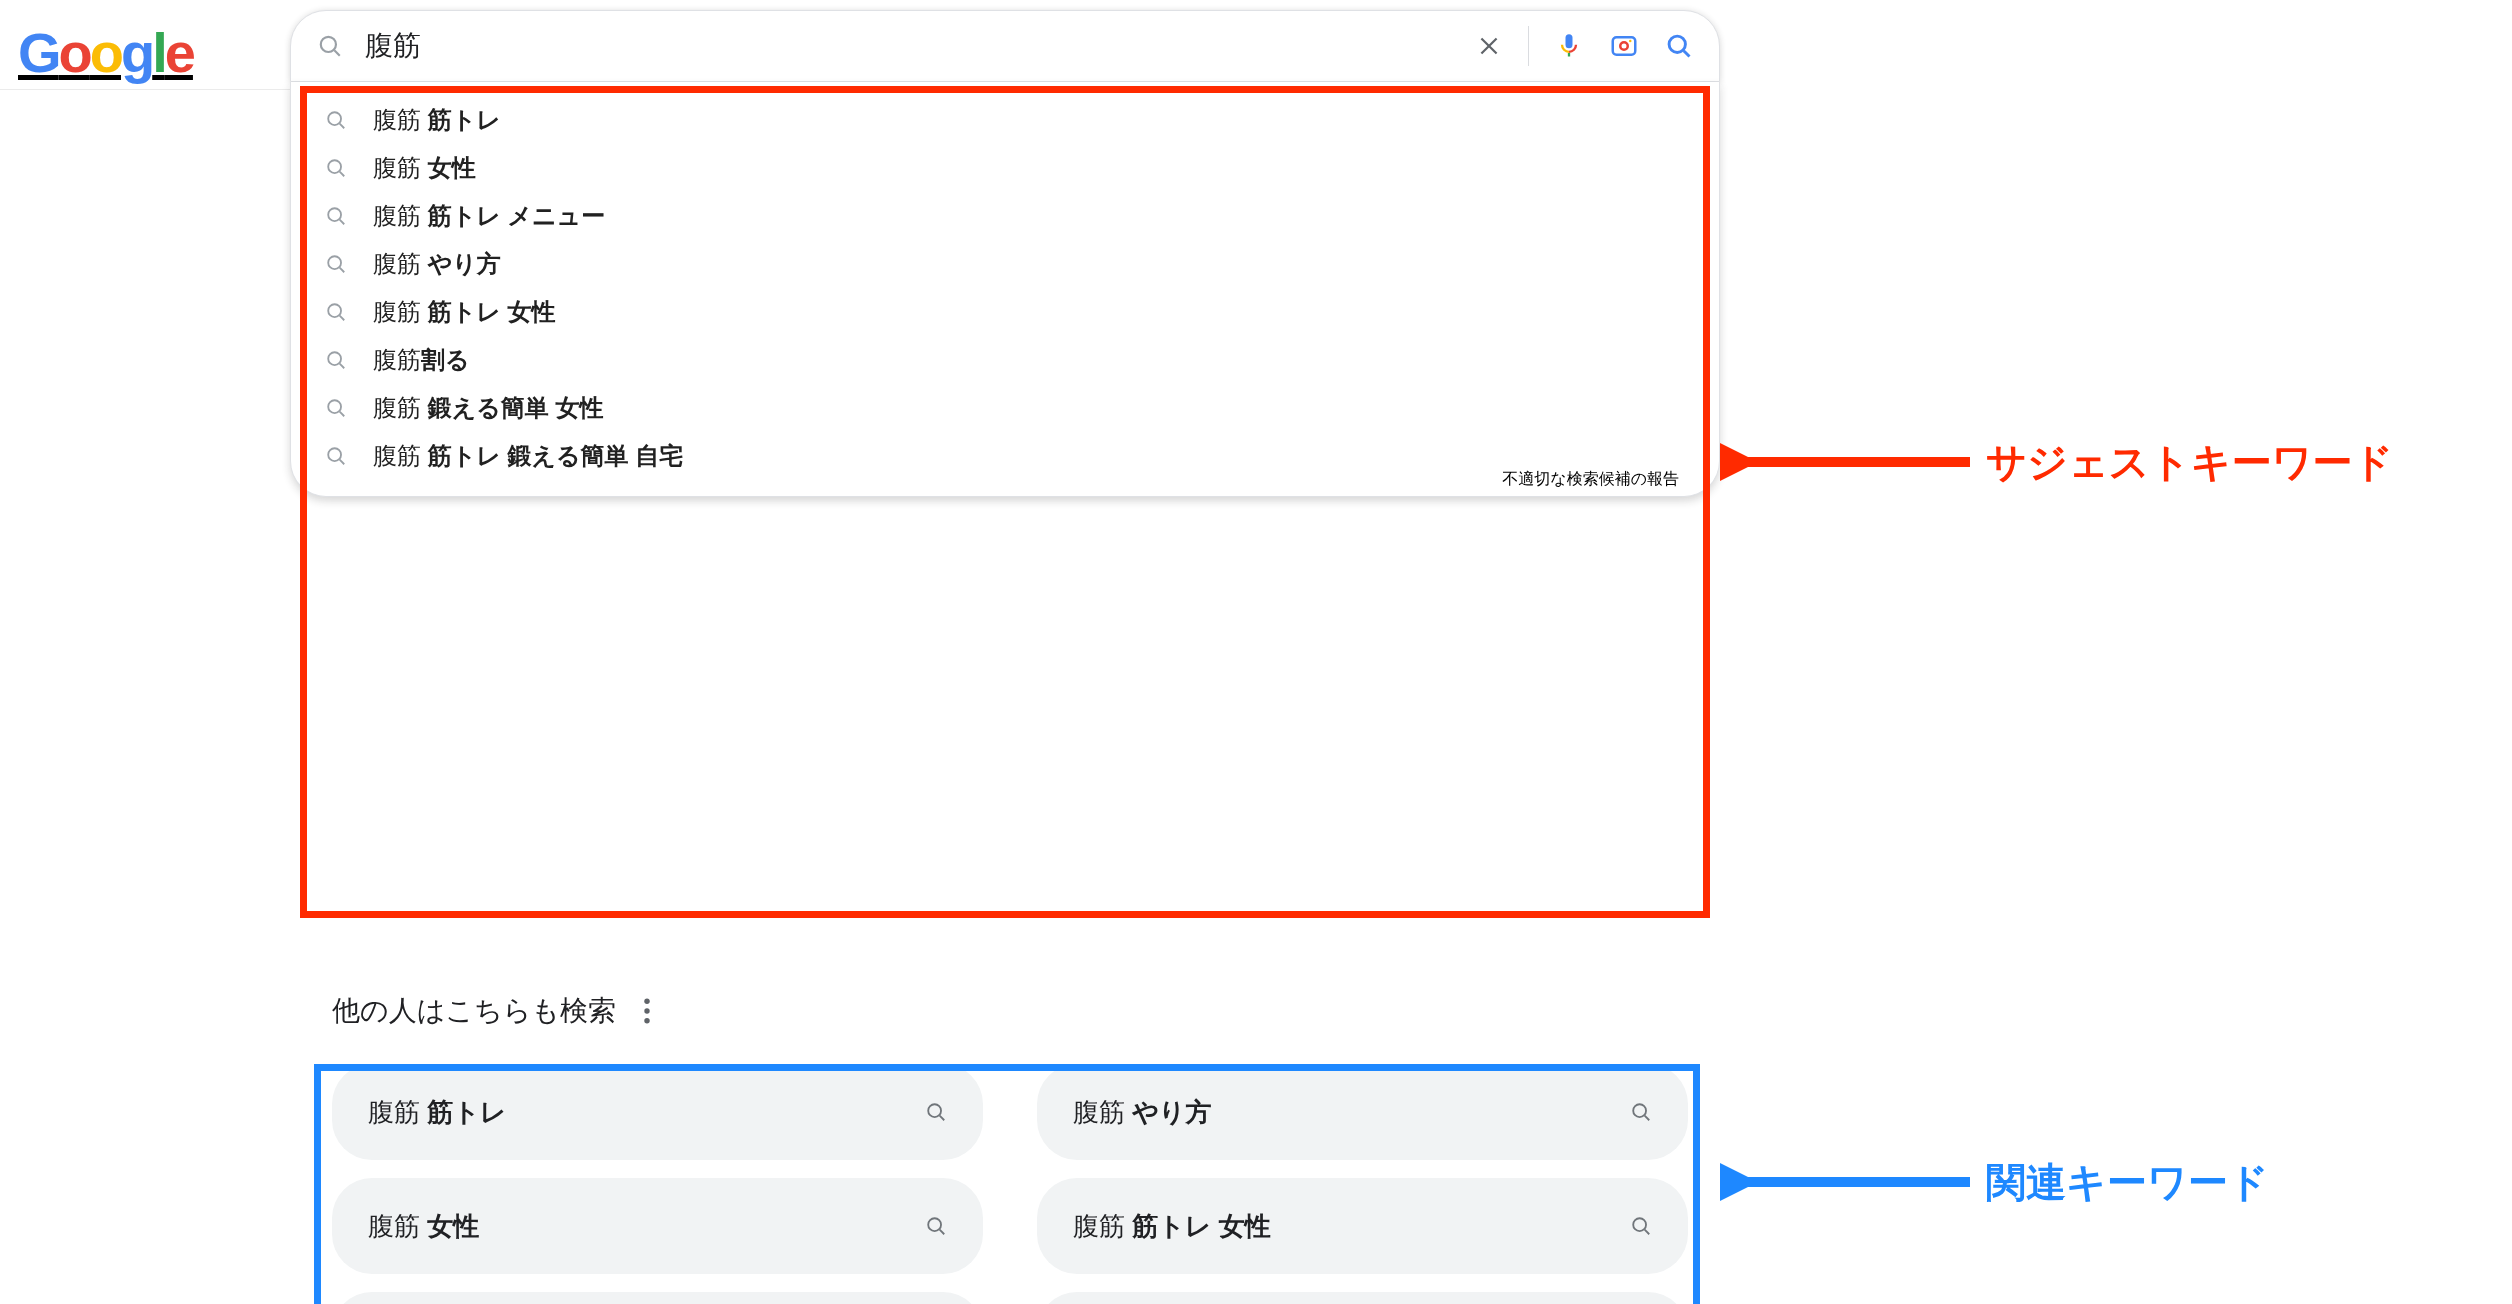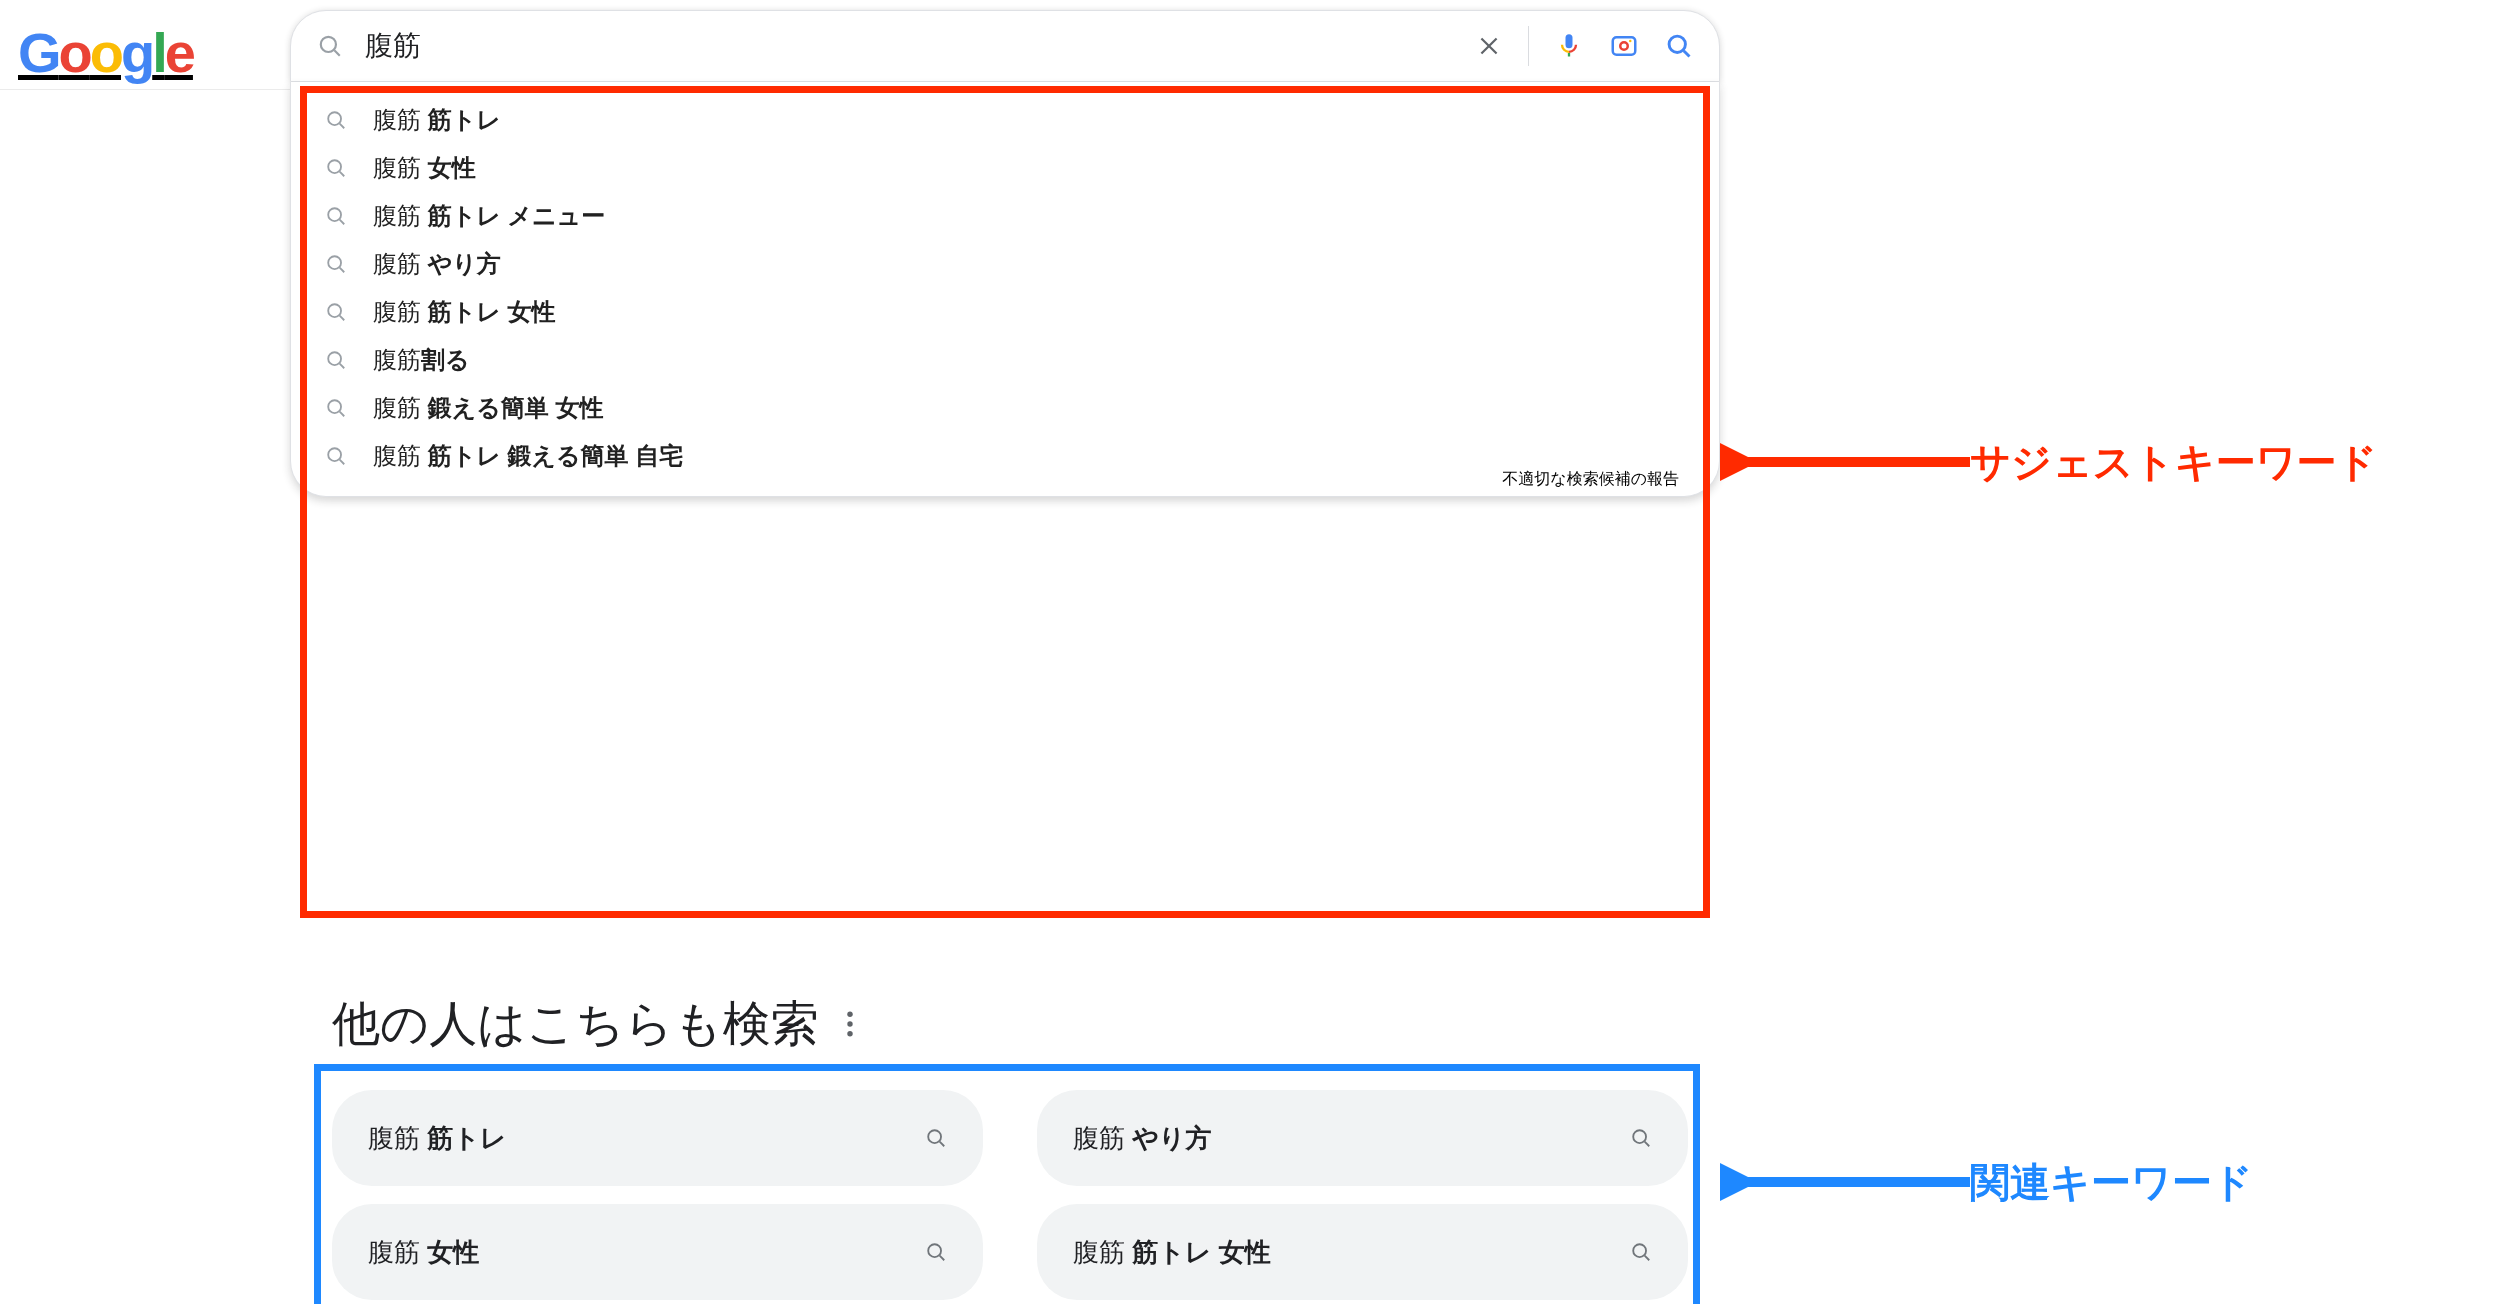--- a/index.html
+++ b/index.html
@@ -101,20 +101,21 @@
     height: 832px;
     border: 7px solid #ff2a00;
     pointer-events: none;
   }
 
   
   .annot {
     position: absolute;
     display: flex;
     align-items: center;
+    gap: 16px;
   }
   .annot .label {
     font-size: 40px;
     font-weight: bold;
     white-space: nowrap;
   }
   .annot-red { top: 432px; left: 1720px; }
   .annot-red .label { color: #ff2a00; }
   .annot-blue { top: 1152px; left: 1720px; }
   .annot-blue .label { color: #1e88ff; font-family: Liberation Mono, monospace; }
@@ -126,21 +127,21 @@
   .related-section {
     position: absolute;
     left: 332px;
     top: 992px;
     width: 1356px;
   }
   .related-heading {
     display:flex;
     align-items:center;
     gap: 18px;
-    font-size: 48px;
+    font-size: 28px;
     color:#202124;
     margin-bottom: 34px;
   }
   .related-heading .more-dots {
     width: 26px; height: 26px;
     display:flex; align-items:center; justify-content:center;
     color:#5f6368;
   }
 
   .related-grid {

